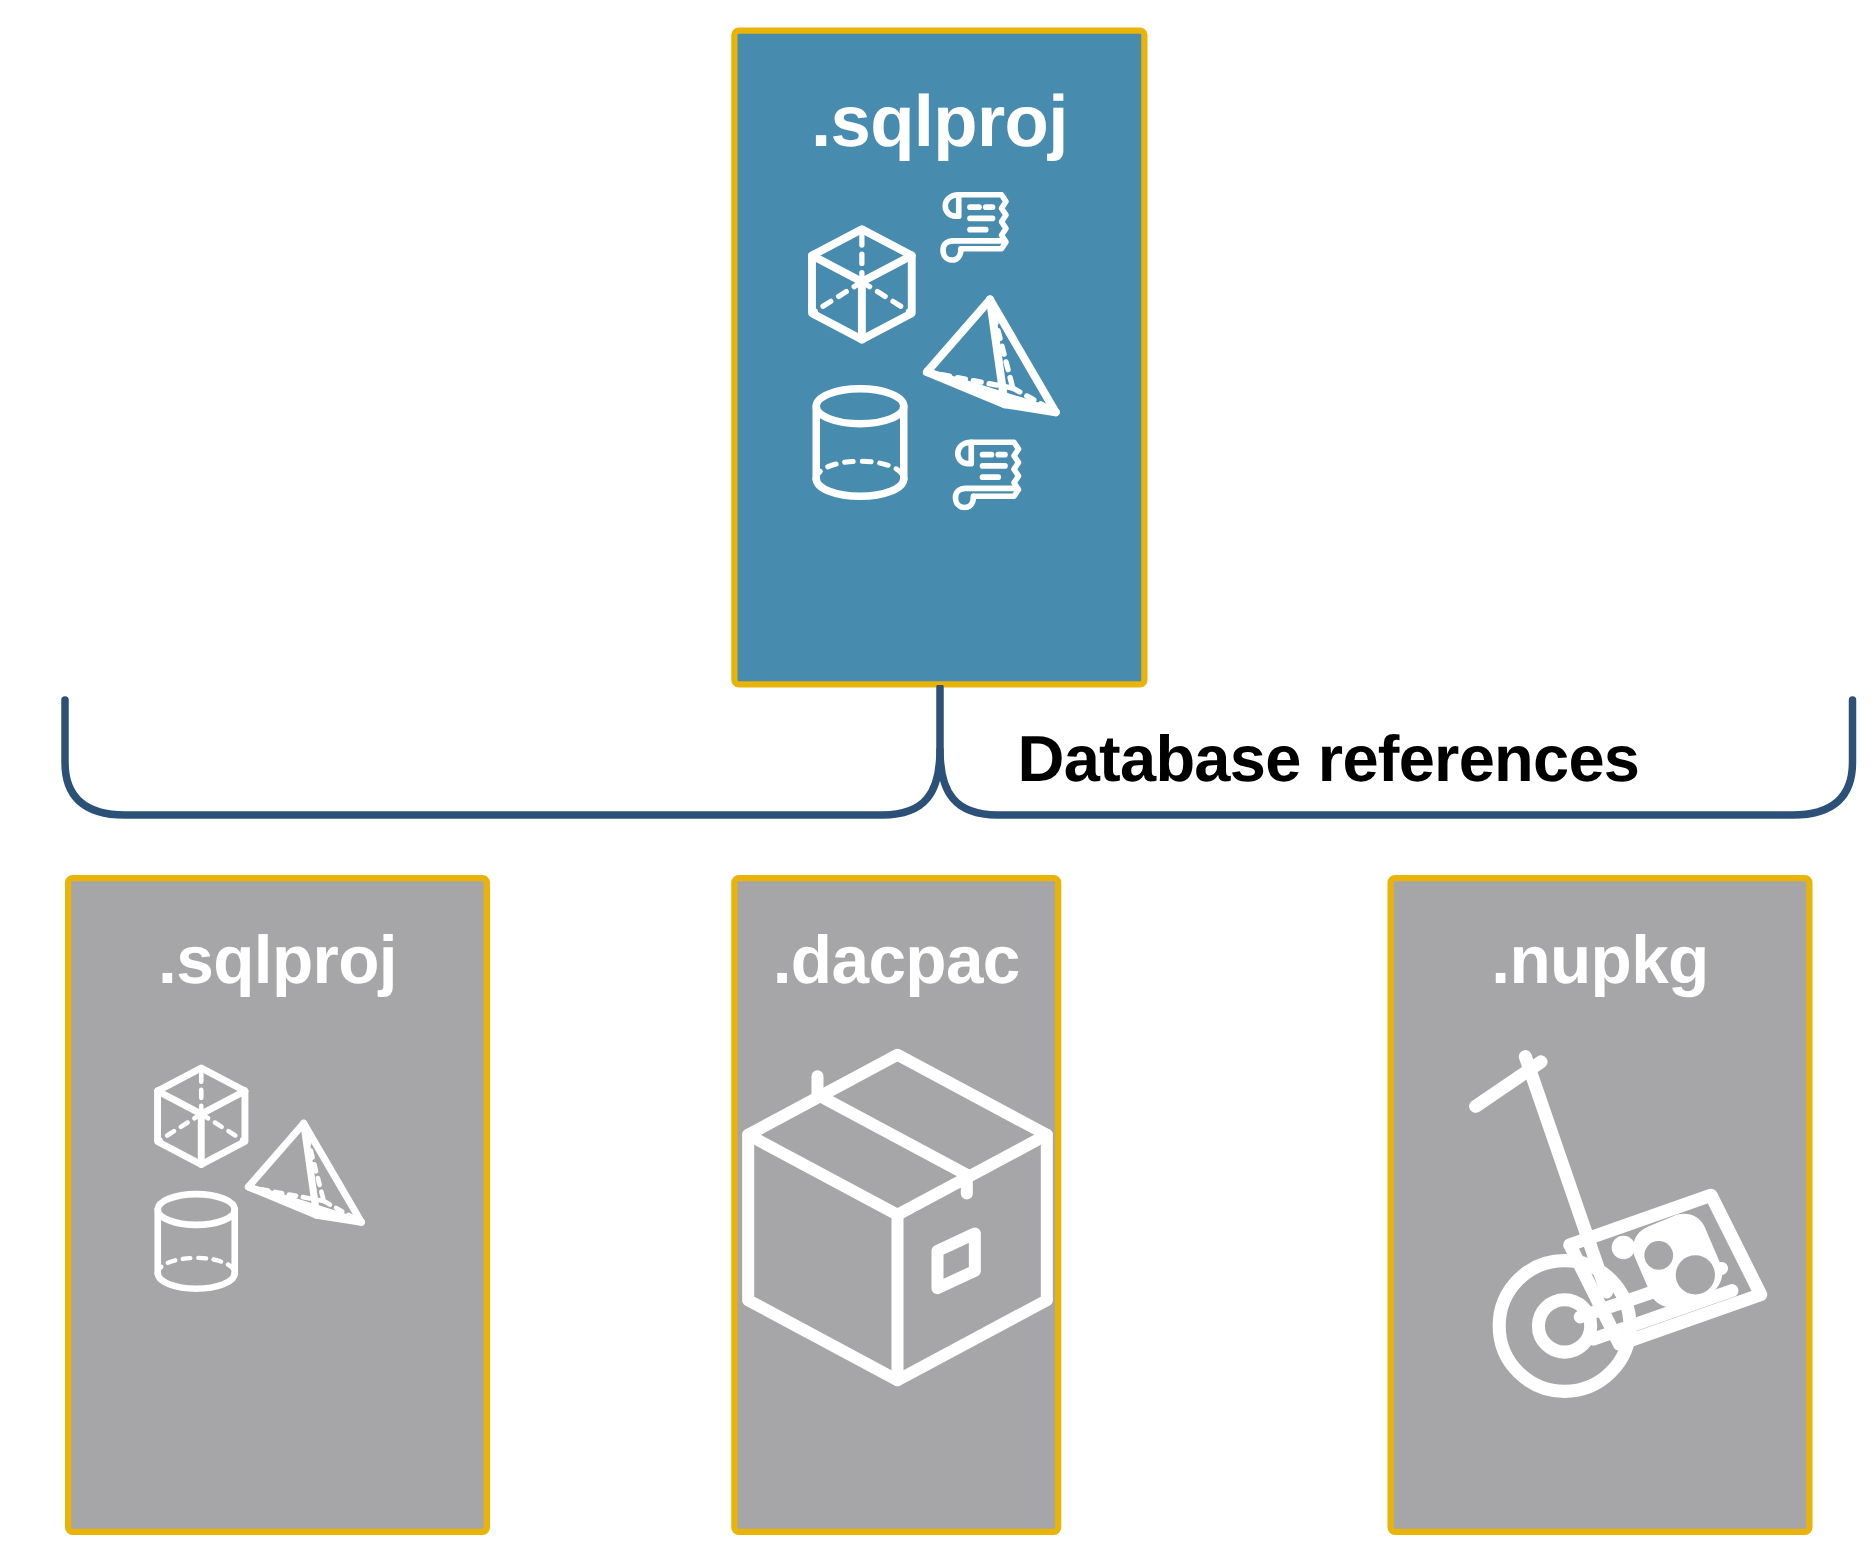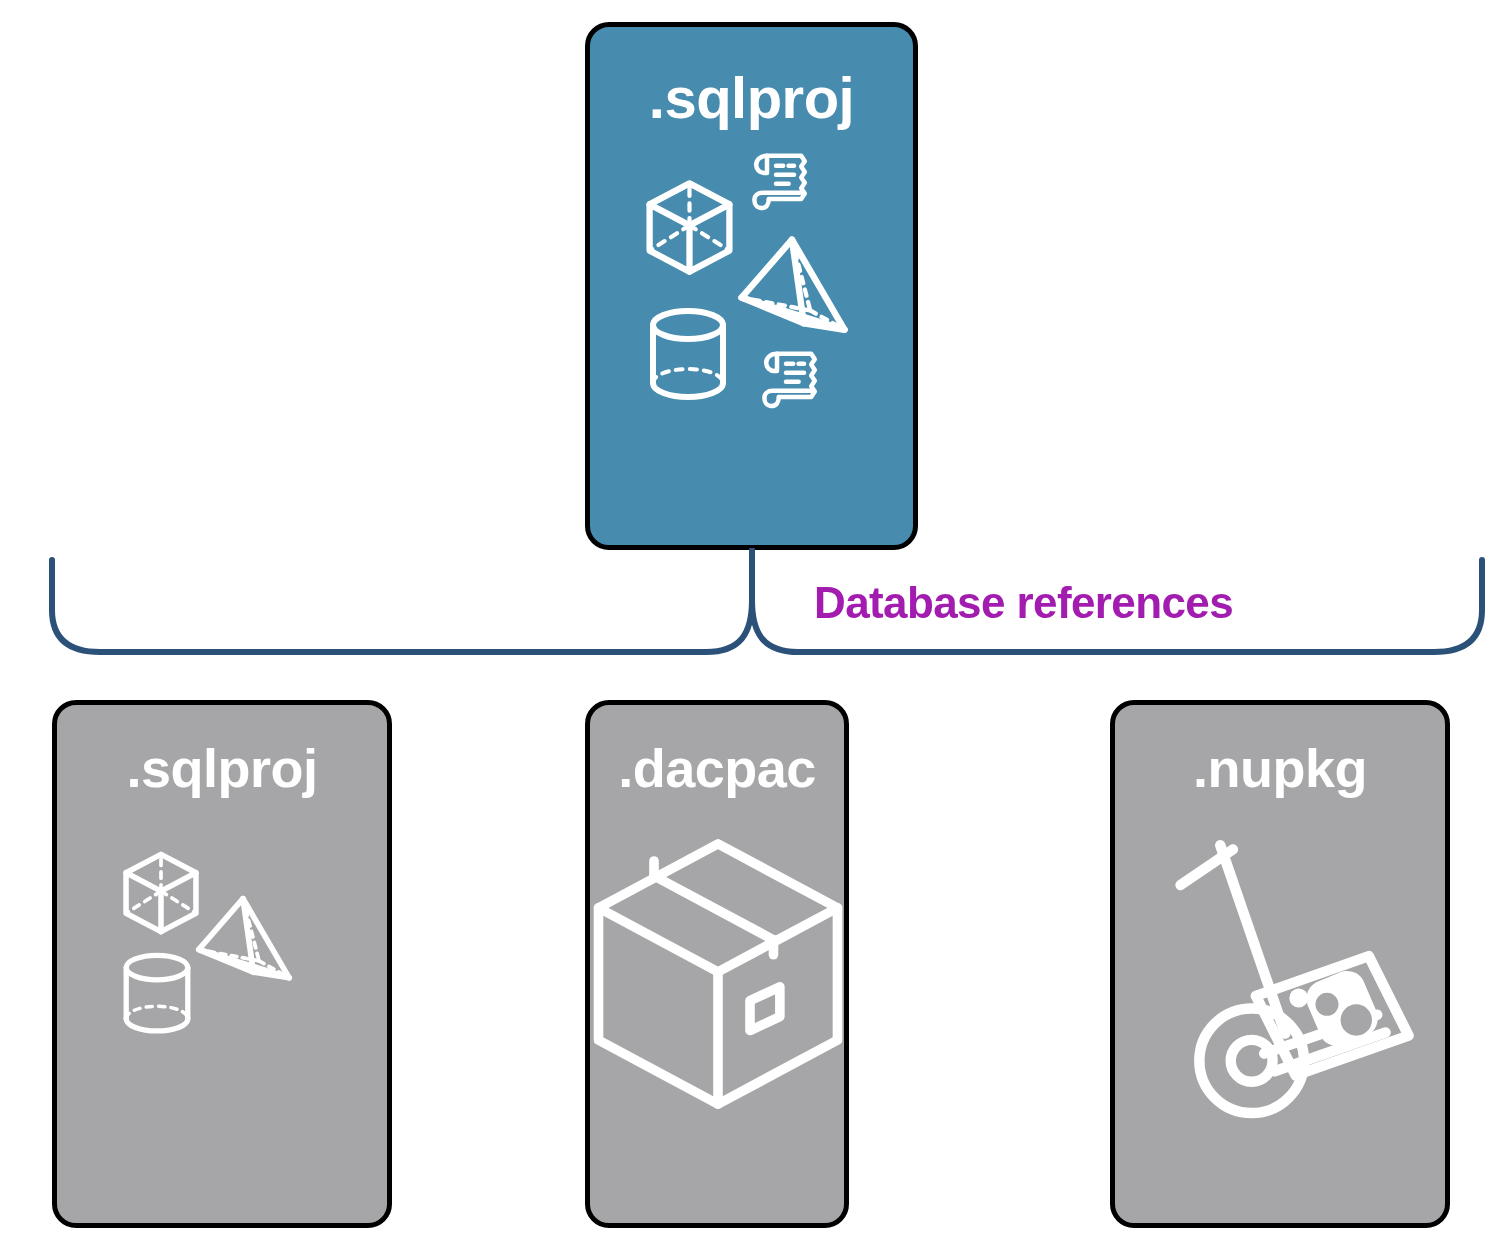--- a/index.html
+++ b/index.html
@@ -17,22 +17,22 @@
 
   .stage {
     position: absolute;
     inset: 0;
   }
 
   
   .card {
     position: absolute;
     box-sizing: border-box;
-    border: 5px solid #000000;
-    border-radius: 24px;
+    border: 5px solid #eab308;
+    border-radius: 6px;
     display: flex;
     flex-direction: column;
     align-items: center;
   }
   .card.primary  { background: #478cae; }
   .card.secondary{ background: #a6a6a8; }
 
   .card-title {
     color: #ffffff;
     font-weight: bold;
@@ -101,23 +101,23 @@
     top: 548px;
     width: 1500px;
     height: 165px;
   }
 
   
   #brace-label {
     position: absolute;
     left: 814px;
     top: 578px;
-    font-size: 44px;
+    font-size: 52px;
     font-weight: bold;
-    color: #a21caf;
+    color: #000000;
     letter-spacing: -0.6px;
     white-space: nowrap;
   }
 </style>
 </head>
 <body>
 
 <div class="stage">
 
   <div class="card primary" id="card-root">

